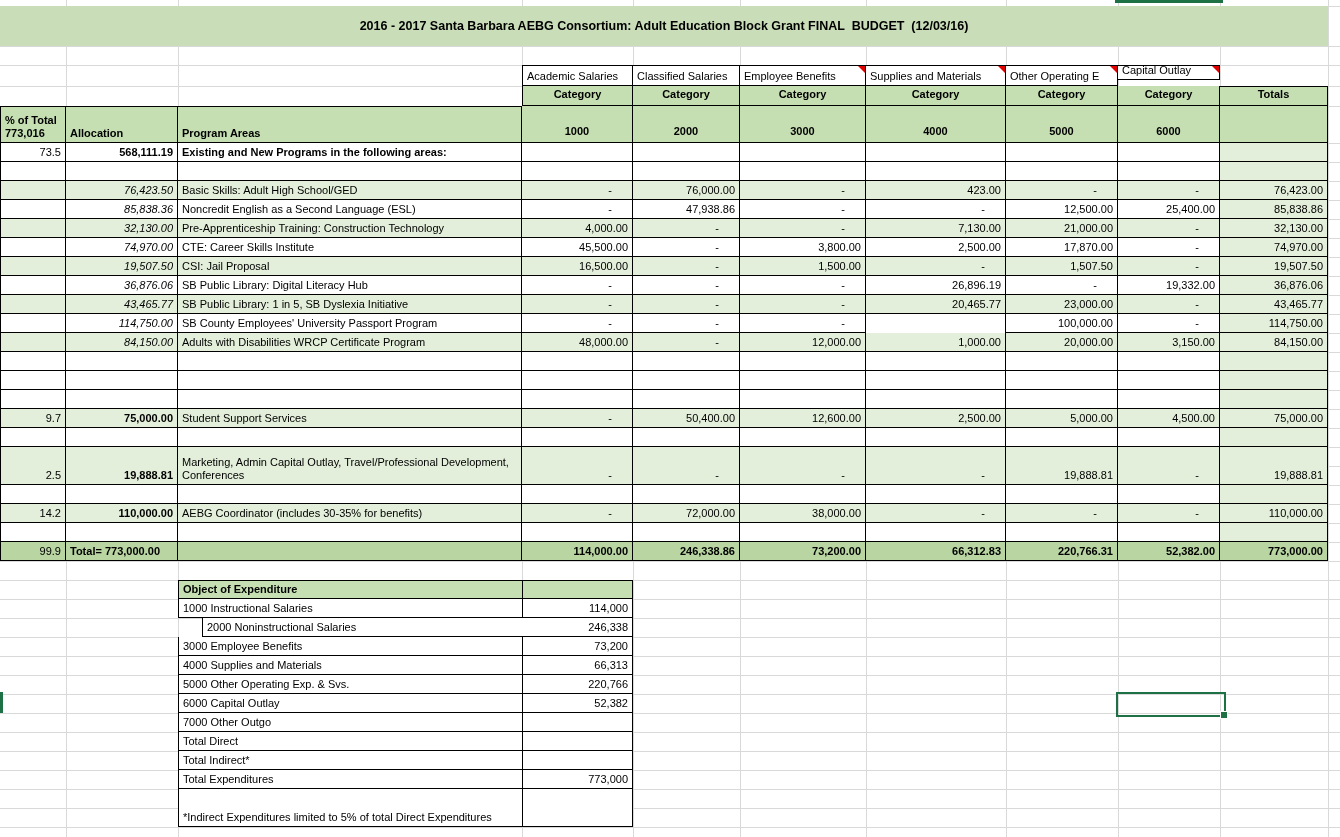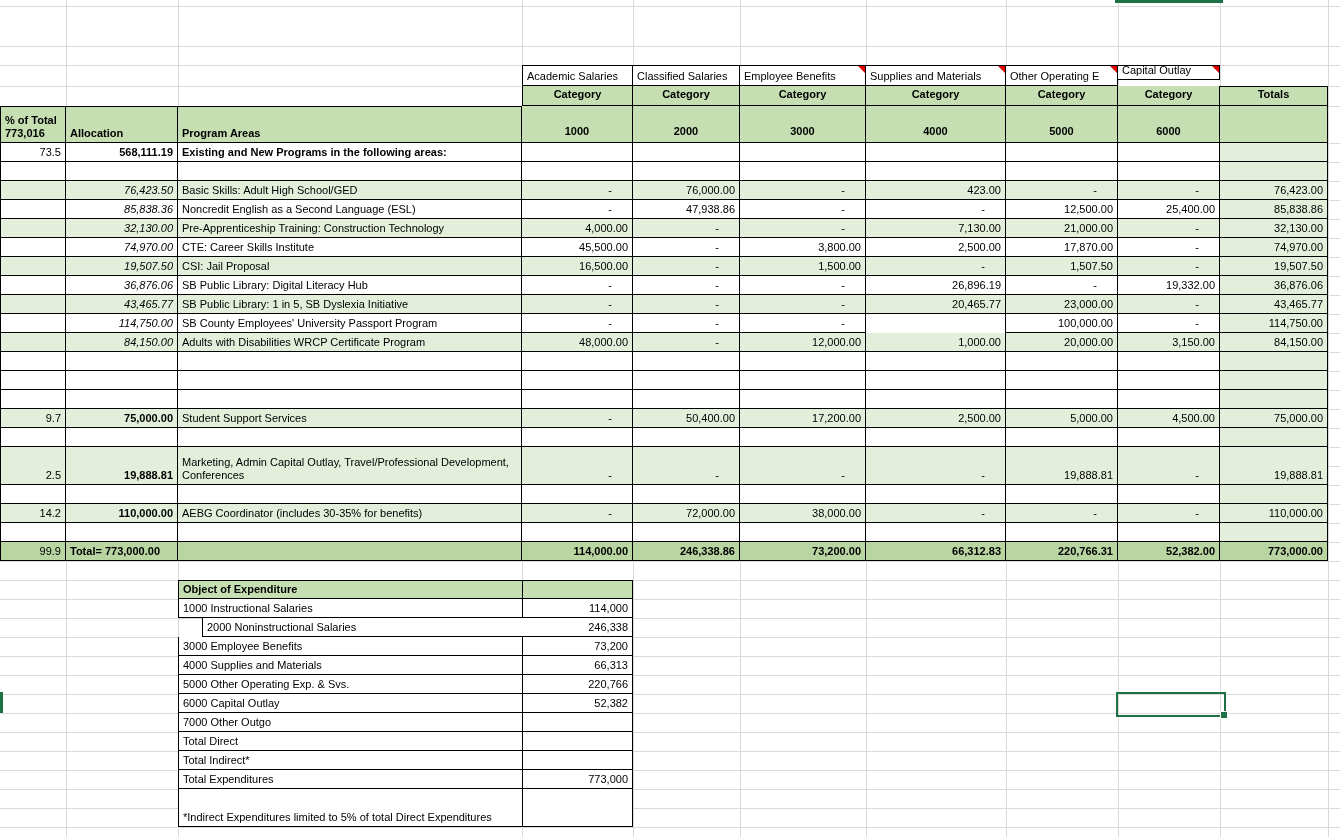--- a/index.html
+++ b/index.html
@@ -82,20 +82,23 @@
       <div class="gl" style="left: 178px; top: 0px; width: 1px; height: 837px;"></div>
       <div class="gl" style="left: 522px; top: 0px; width: 1px; height: 837px;"></div>
       <div class="gl" style="left: 633px; top: 0px; width: 1px; height: 837px;"></div>
       <div class="gl" style="left: 740px; top: 0px; width: 1px; height: 837px;"></div>
       <div class="gl" style="left: 866px; top: 0px; width: 1px; height: 837px;"></div>
       <div class="gl" style="left: 1006px; top: 0px; width: 1px; height: 837px;"></div>
       <div class="gl" style="left: 1118px; top: 0px; width: 1px; height: 837px;"></div>
       <div class="gl" style="left: 1220px; top: 0px; width: 1px; height: 837px;"></div>
       <div class="gl" style="left: 1328px; top: 0px; width: 1px; height: 837px;"></div>
     </div>
+  <div id="banner">
+    <span>2016 - 2017 Santa Barbara AEBG Consortium: Adult Education Block Grant FINAL  BUDGET  (12/03/16)</span>
+  </div>
   <div id="main-table">
       <div class="cell txt bt br bb bg-plain bl" style="left: 522px; top: 65px; width: 111px; height: 21px;">Academic Salaries</div>
       <div class="cell txt bt br bb bg-plain" style="left: 633px; top: 65px; width: 107px; height: 21px;">Classified Salaries</div>
       <div class="cell txt bt br bb bg-plain" style="left: 740px; top: 65px; width: 126px; height: 21px;">Employee Benefits</div>
       <div class="cmt" style="left: 858px; top: 66px;"></div>
       <div class="cell txt bt br bb bg-plain" style="left: 866px; top: 65px; width: 140px; height: 21px;">Supplies and Materials</div>
       <div class="cmt" style="left: 998px; top: 66px;"></div>
       <div class="cell txt bt br bb bg-plain" style="left: 1006px; top: 65px; width: 112px; height: 21px;">Other Operating E</div>
       <div class="cmt" style="left: 1110px; top: 66px;"></div>
       <div class="cell txt bt br bb bg-plain" style="left: 1118px; top: 65px; width: 102px; height: 15px;">Capital Outlay</div>
@@ -256,21 +259,21 @@
       <div class="cell num br bb bg-plain" style="left: 740px; top: 390px; width: 126px; height: 19px;"></div>
       <div class="cell num br bb bg-plain" style="left: 866px; top: 390px; width: 140px; height: 19px;"></div>
       <div class="cell num br bb bg-plain" style="left: 1006px; top: 390px; width: 112px; height: 19px;"></div>
       <div class="cell num br bb bg-plain" style="left: 1118px; top: 390px; width: 102px; height: 19px;"></div>
       <div class="cell num br bb bg-stripe" style="left: 1220px; top: 390px; width: 108px; height: 19px;"></div>
       <div class="cell num br bb bl bg-stripe" style="left: 0px; top: 409px; width: 66px; height: 19px;">9.7</div>
       <div class="cell num br bb bg-stripe b" style="left: 66px; top: 409px; width: 112px; height: 19px;">75,000.00</div>
       <div class="cell txt br bb bg-stripe" style="left: 178px; top: 409px; width: 344px; height: 19px;">Student Support Services</div>
       <div class="cell dash br bb bg-stripe" style="left: 522px; top: 409px; width: 111px; height: 19px;">-</div>
       <div class="cell num br bb bg-stripe" style="left: 633px; top: 409px; width: 107px; height: 19px;">50,400.00</div>
-      <div class="cell num br bb bg-stripe" style="left: 740px; top: 409px; width: 126px; height: 19px;">17,200.00</div>
+      <div class="cell num br bb bg-stripe" style="left: 740px; top: 409px; width: 126px; height: 19px;">12,600.00</div>
       <div class="cell num br bb bg-stripe" style="left: 866px; top: 409px; width: 140px; height: 19px;">2,500.00</div>
       <div class="cell num br bb bg-stripe" style="left: 1006px; top: 409px; width: 112px; height: 19px;">5,000.00</div>
       <div class="cell num br bb bg-stripe" style="left: 1118px; top: 409px; width: 102px; height: 19px;">4,500.00</div>
       <div class="cell num br bb bg-stripe" style="left: 1220px; top: 409px; width: 108px; height: 19px;">75,000.00</div>
       <div class="cell num br bb bl bg-plain" style="left: 0px; top: 428px; width: 66px; height: 19px;"></div>
       <div class="cell num br bb bg-plain" style="left: 66px; top: 428px; width: 112px; height: 19px;"></div>
       <div class="cell txt br bb bg-plain" style="left: 178px; top: 428px; width: 344px; height: 19px;"></div>
       <div class="cell num br bb bg-plain" style="left: 522px; top: 428px; width: 111px; height: 19px;"></div>
       <div class="cell num br bb bg-plain" style="left: 633px; top: 428px; width: 107px; height: 19px;"></div>
       <div class="cell num br bb bg-plain" style="left: 740px; top: 428px; width: 126px; height: 19px;"></div>

